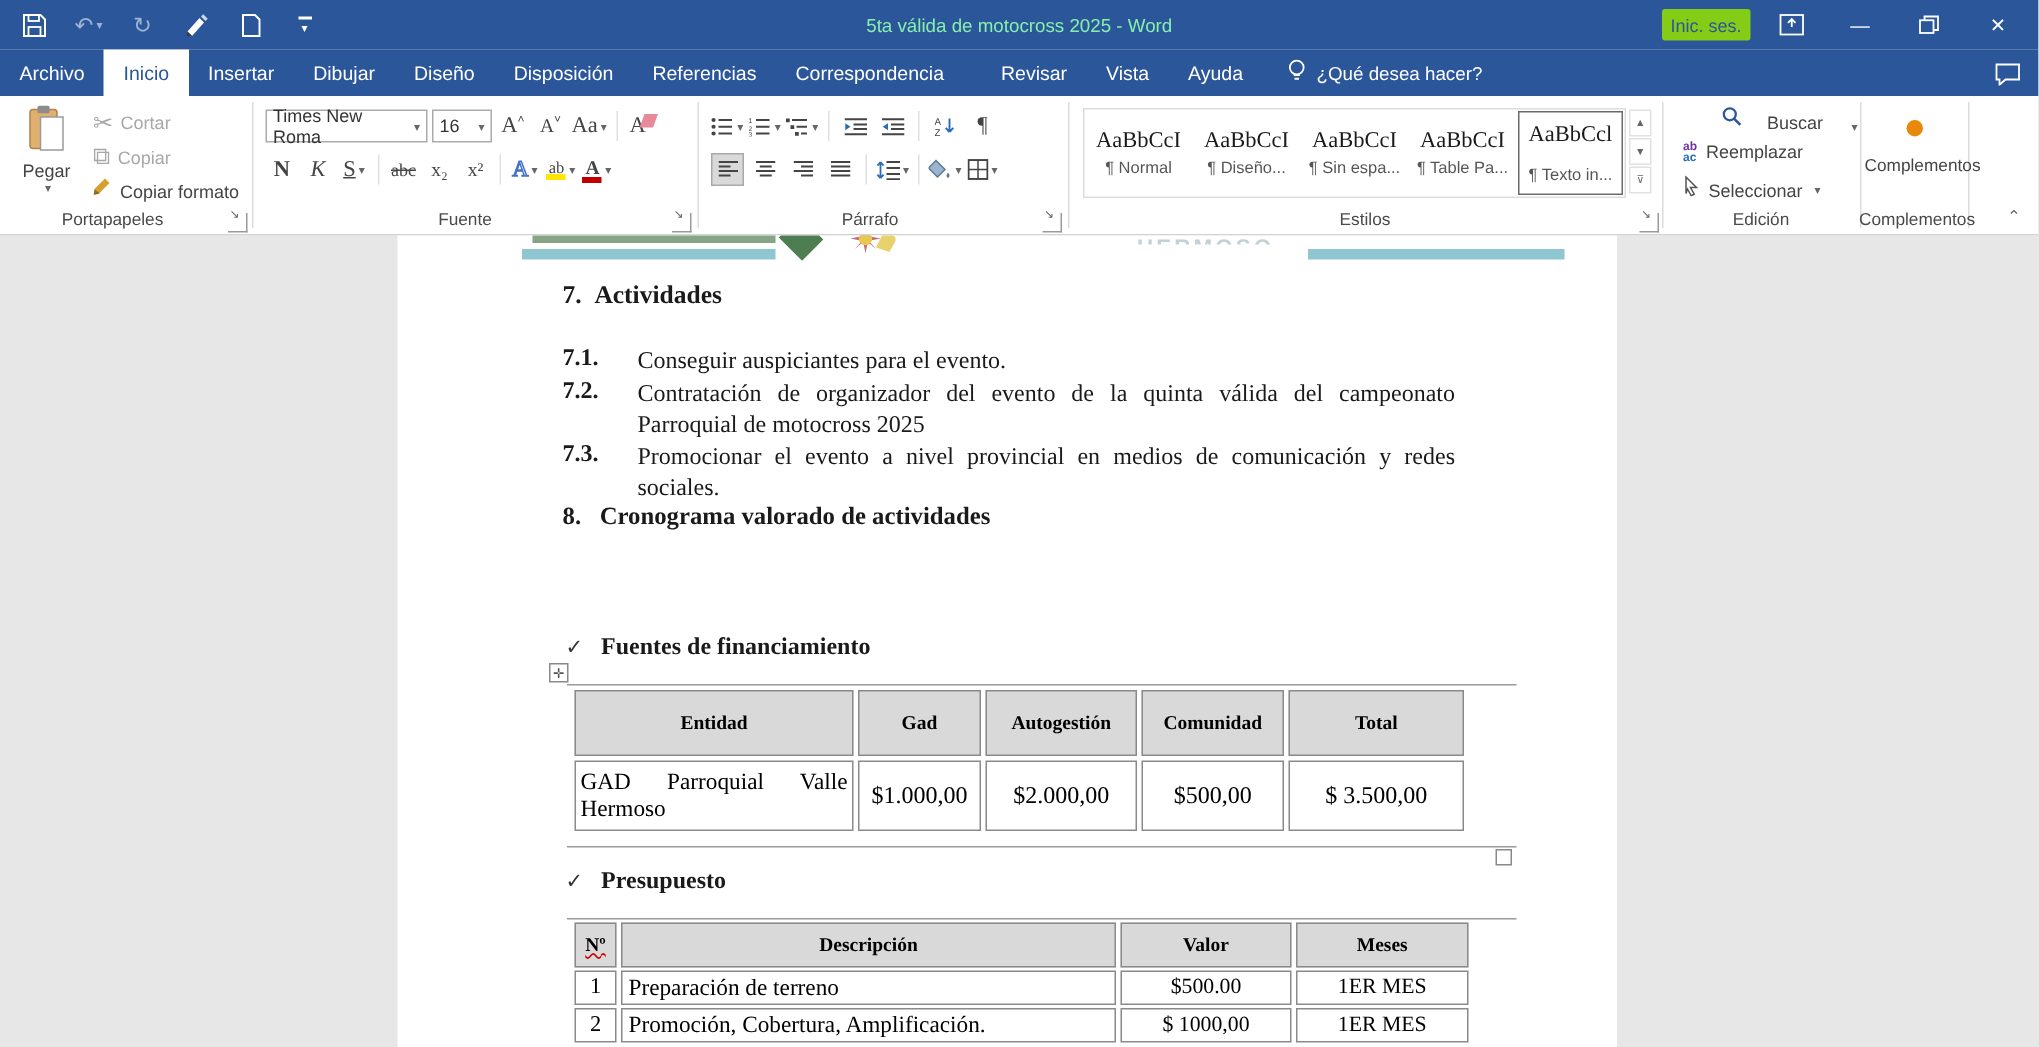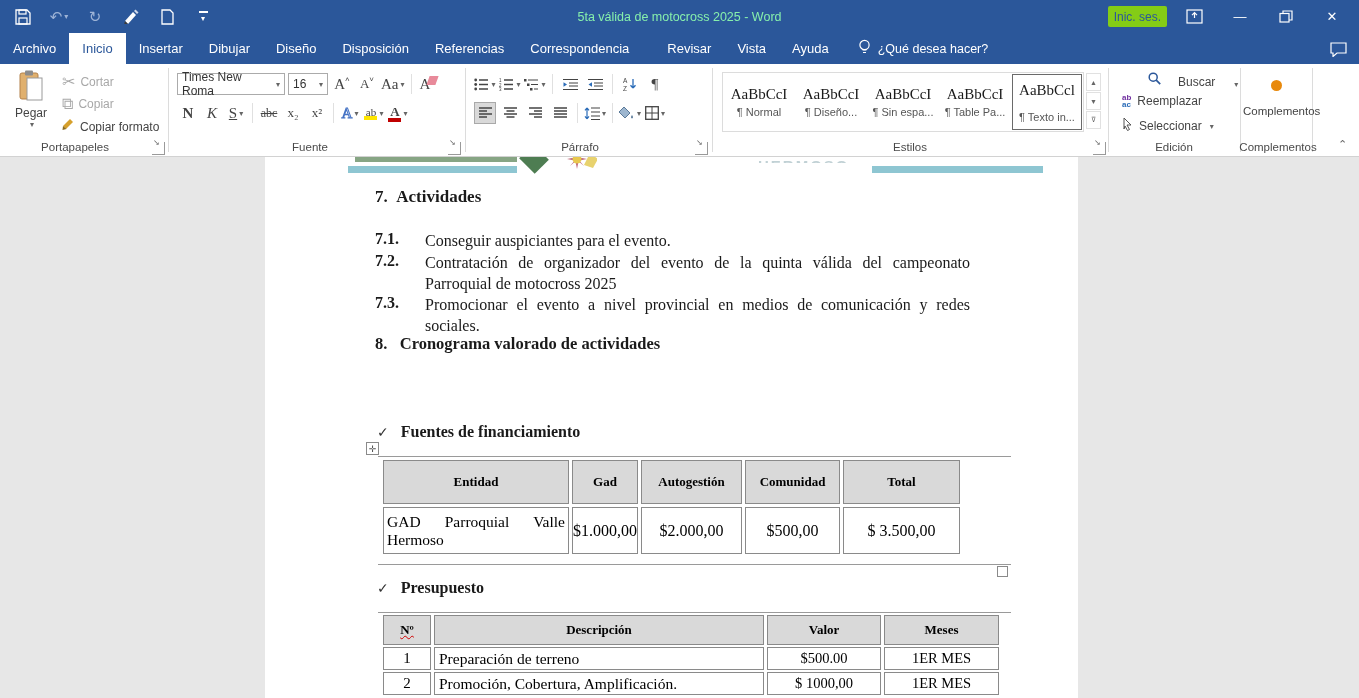--- a/index.html
+++ b/index.html
@@ -446,21 +446,21 @@
       <span class="serif" style="font-size:16px; font-weight:bold;">Fuentes de financiamiento</span>
     </div>
 
     <div class="abs" style="left:101px; top:285px; width:13px; height:13px; border:1px solid #8a8a8a; background:#fff; display:flex; align-items:center; justify-content:center; font-size:9px; color:#555;">✛</div>
 
     <div class="abs topline" style="left:113px; top:299px; width:633px;"></div>
     <table class="wtbl abs" style="left:115px; top:300px;">
       <tbody>
           <tr>
         <td class="hd" style="width:185px; height:44px;">Entidad</td>
-        <td class="hd" style="width:66px;">Gad</td>
+        <td class="hd" style="width:82px;">Gad</td>
         <td class="hd" style="width:101px;">Autogestión</td>
         <td class="hd" style="width:95px;">Comunidad</td>
         <td class="hd" style="width:117px;">Total</td>
       </tr>
       <tr>
         <td style="height:47px; font-size:15.5px; text-align:justify; padding:2px 3px; vertical-align:middle;">
               <div class="just" style="width:178px;">GAD Parroquial Valle Hermoso</div>
             </td>
         <td style="font-size:16px; text-align:center;">$1.000,00</td>
         <td style="font-size:16px; text-align:center;">$2.000,00</td>
@@ -474,21 +474,21 @@
 
     <div class="abs checkrow" style="left:112px; top:422px;">
       <span class="chk">✓</span>
       <span class="serif" style="font-size:16px; font-weight:bold;">Presupuesto</span>
     </div>
 
     <div class="abs topline" style="left:113px; top:455px; width:633px;"></div>
     <table class="wtbl abs" style="left:115px; top:456px; border-spacing:3px 2px;">
       <tbody>
           <tr>
-        <td class="hd" style="width:48px; height:30px;"><span style="text-decoration:underline wavy #d00000; text-decoration-thickness:1px;">Nº</span></td>
+        <td class="hd" style="width:28px; height:30px;"><span style="text-decoration:underline wavy #d00000; text-decoration-thickness:1px;">Nº</span></td>
         <td class="hd" style="width:330px;">Descripción</td>
         <td class="hd" style="width:114px;">Valor</td>
         <td class="hd" style="width:115px;">Meses</td>
       </tr>
       <tr>
         <td style="height:23px; font-size:15px; text-align:center;">1</td>
         <td style="font-size:15.5px; padding-left:4px;">Preparación de terreno</td>
         <td style="font-size:14.5px; text-align:center;">$500.00</td>
         <td style="font-size:14.5px; text-align:center;">1ER MES</td>
       </tr>

